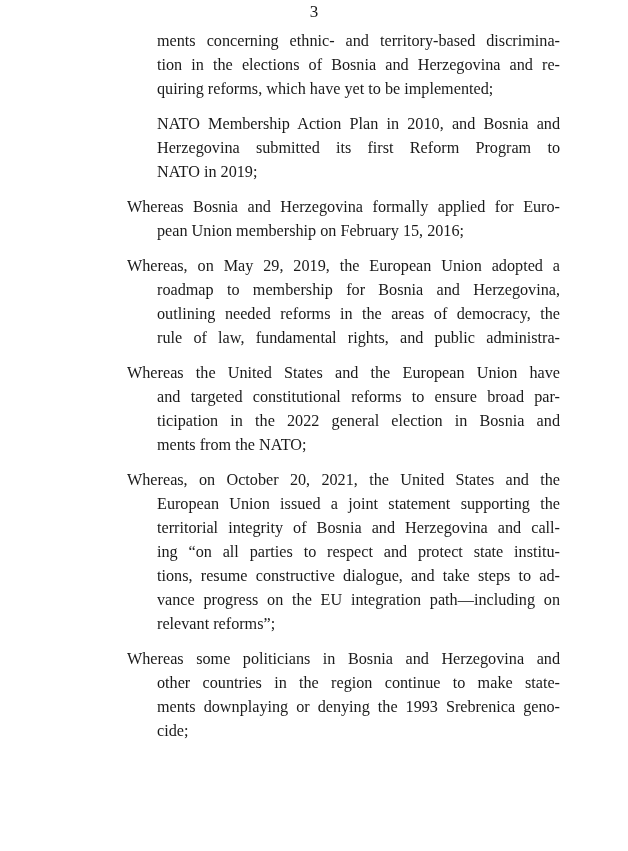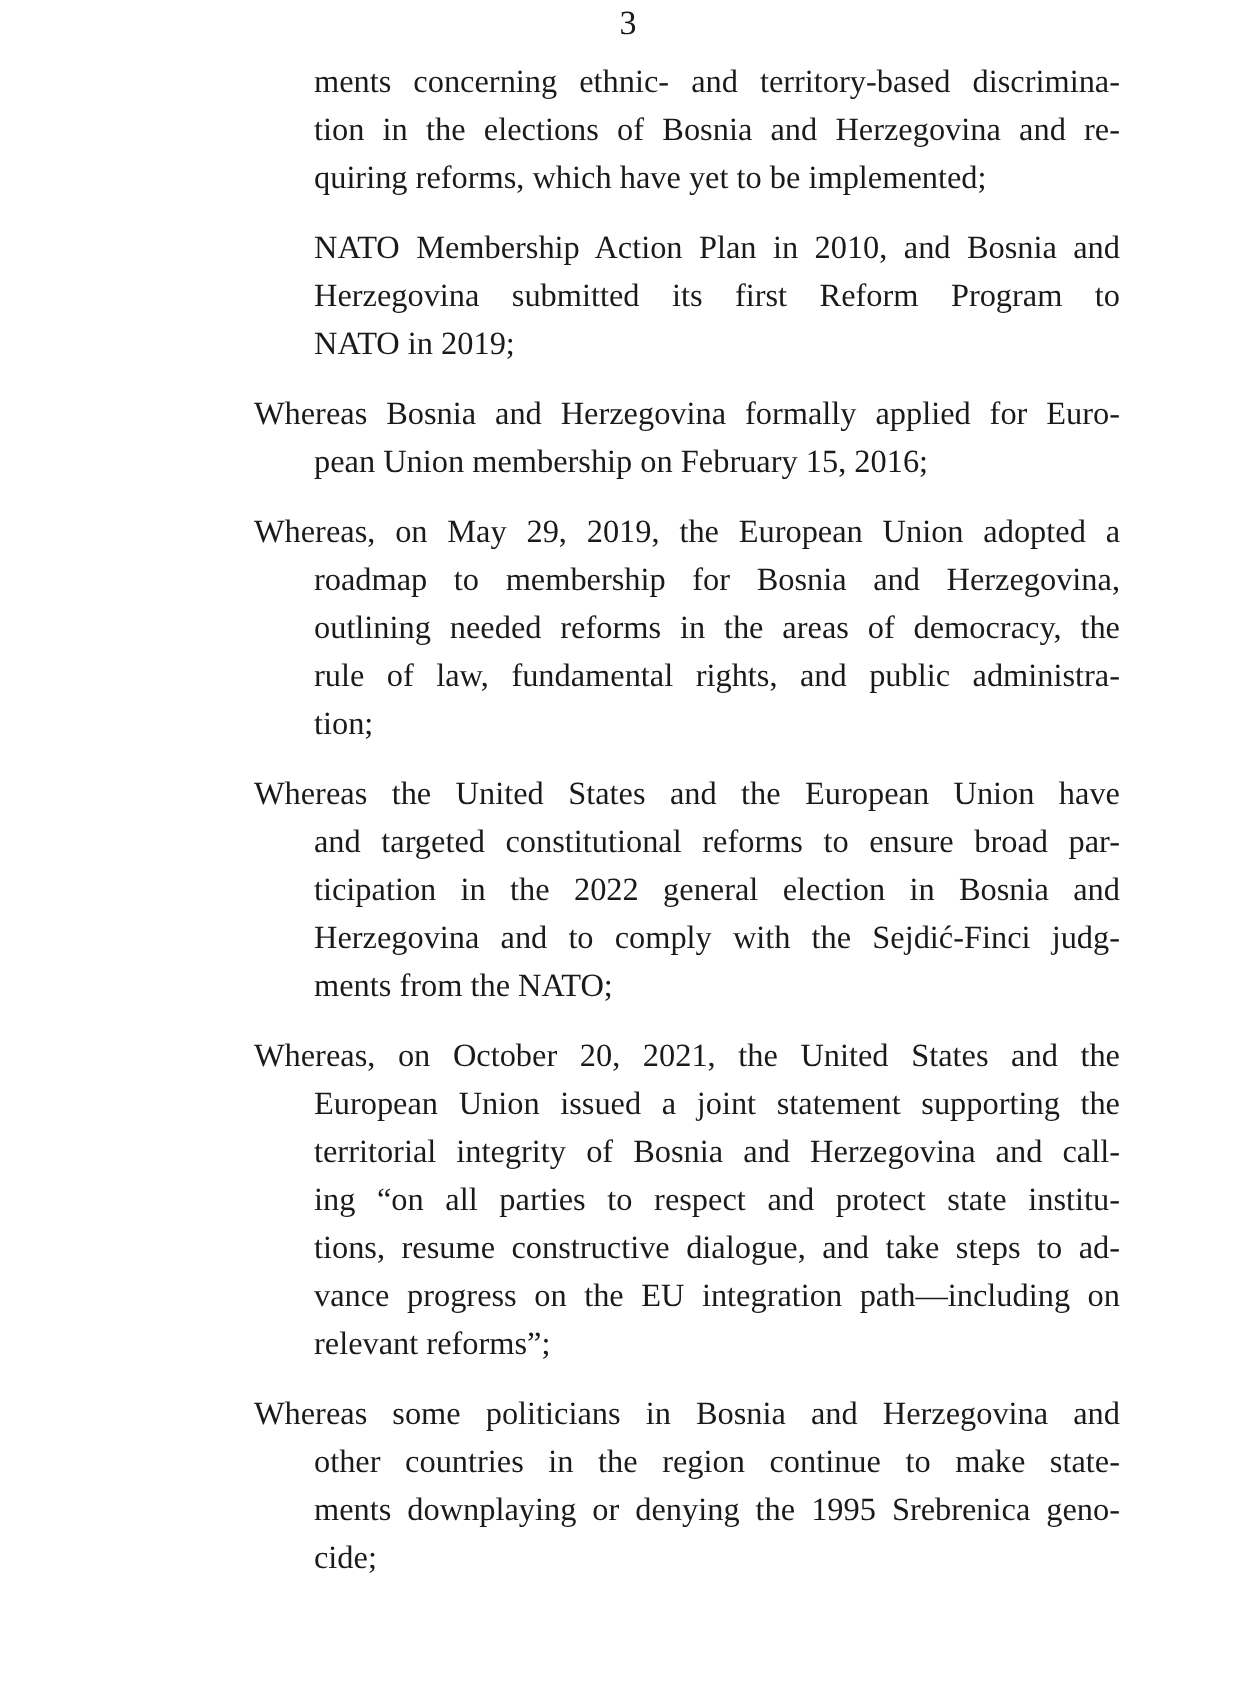--- a/index.html
+++ b/index.html
@@ -116,37 +116,31 @@
       </span>
     <span class="line indent">
         <span class="line-inner">roadmap to membership for Bosnia and Herzegovina,</span>
       </span>
     <span class="line indent">
         <span class="line-inner">outlining needed reforms in the areas of democracy, the</span>
       </span>
     <span class="line indent">
         <span class="line-inner">rule of law, fundamental rights, and public administra-</span>
       </span>
-    <span class="line indent last">
-        <span class="line-inner">tion;</span>
-      </span>
   </div>
 
   <div class="para">
     <span class="line">
         <span class="line-inner">Whereas the United States and the European Union have</span>
       </span>
     <span class="line indent">
         <span class="line-inner">and targeted constitutional reforms to ensure broad par-</span>
       </span>
     <span class="line indent">
         <span class="line-inner">ticipation in the 2022 general election in Bosnia and</span>
-      </span>
-    <span class="line indent">
-        <span class="line-inner">Herzegovina and to comply with the Sejdić-Finci judg-</span>
       </span>
     <span class="line indent last">
         <span class="line-inner">ments from the NATO;</span>
       </span>
   </div>
 
   <div class="para">
     <span class="line">
         <span class="line-inner">Whereas, on October 20, 2021, the United States and the</span>
       </span>
@@ -171,20 +165,20 @@
   </div>
 
   <div class="para">
     <span class="line">
         <span class="line-inner">Whereas some politicians in Bosnia and Herzegovina and</span>
       </span>
     <span class="line indent">
         <span class="line-inner">other countries in the region continue to make state-</span>
       </span>
     <span class="line indent">
-        <span class="line-inner">ments downplaying or denying the 1995 Srebrenica geno-</span>
+        <span class="line-inner">ments downplaying or denying the 1993 Srebrenica geno-</span>
       </span>
     <span class="line indent last">
         <span class="line-inner">cide;</span>
       </span>
   </div>
 
 </div>
 
 </body></html>

